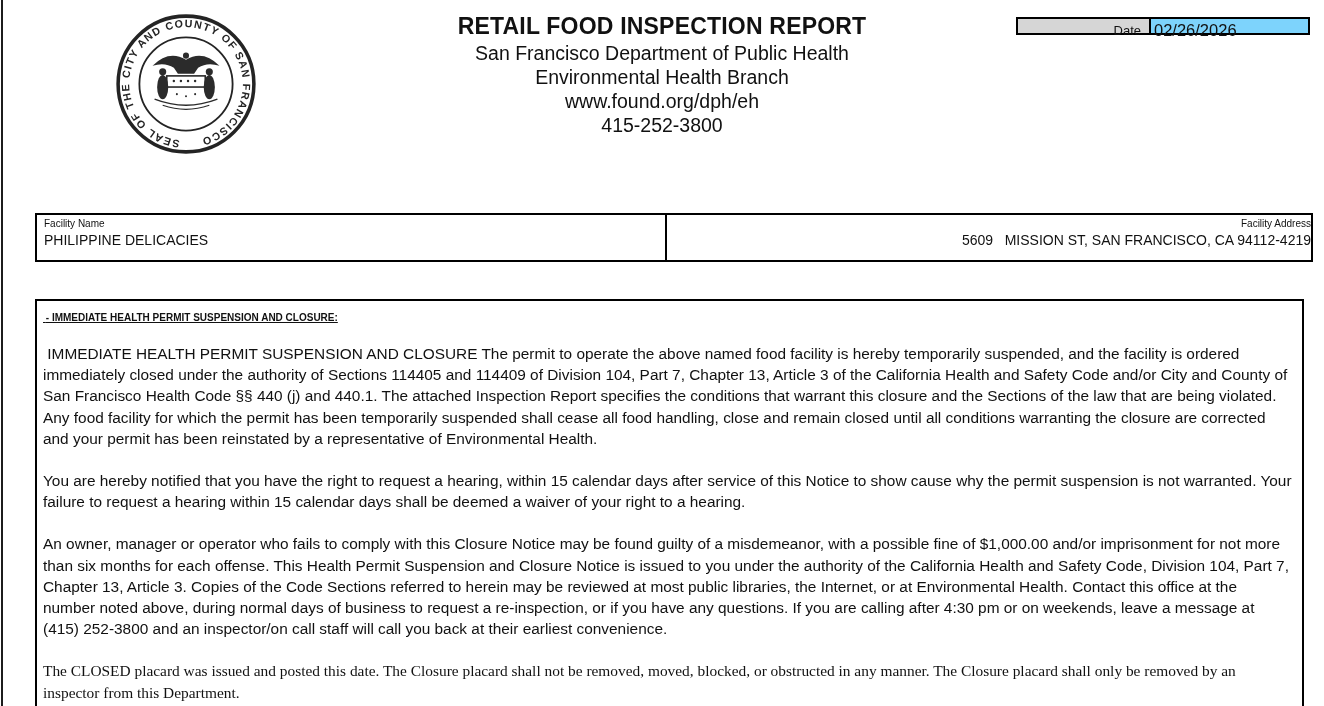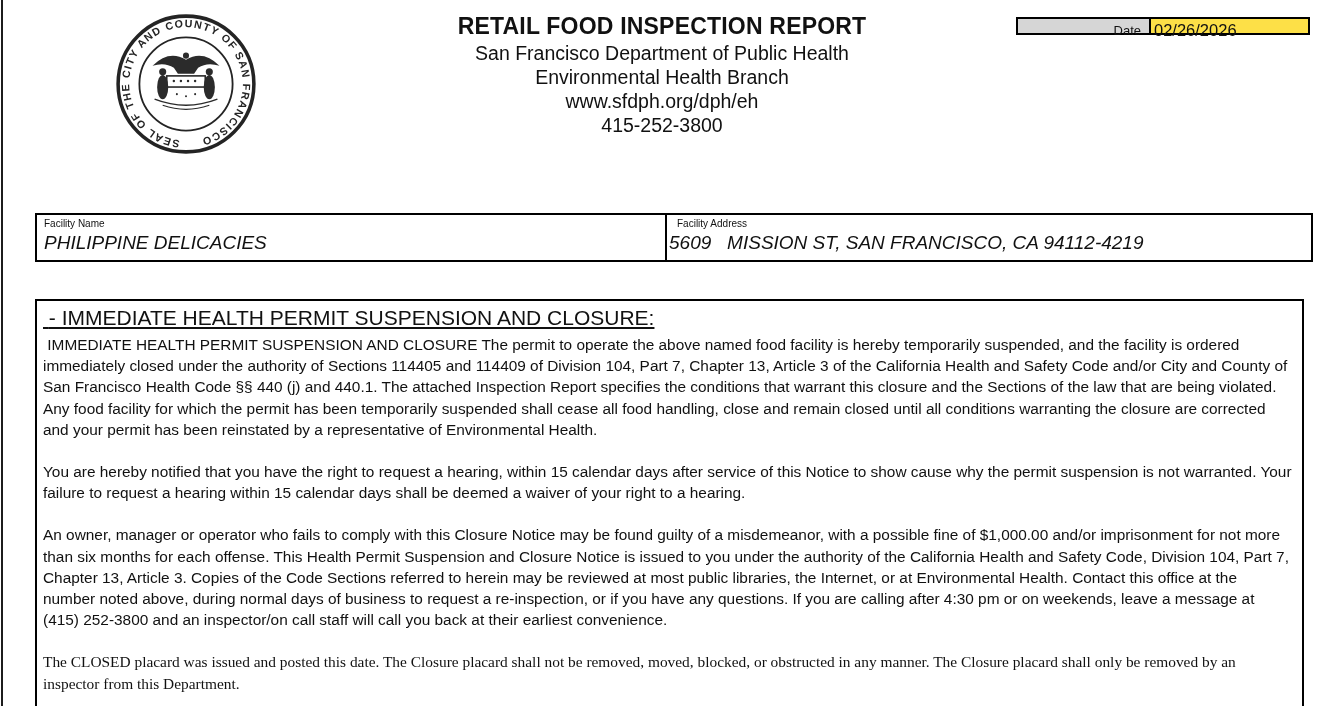--- a/index.html
+++ b/index.html
@@ -33,49 +33,49 @@
     position: absolute; top: 17px; left: 1016px;
     display: flex; border: 2px solid #000; height: 18px;
   }
   .date-label-cell {
     width: 133px; background: #d6d6d6;
     border-right: 2px solid #000;
     font-size: 13px; text-align: right;
     padding: 4px 8px 0 0;
   }
   .date-value-cell {
-    width: 157px; background: #fde047;
+    width: 157px; background: #7dd3fc;
     font-size: 16.5px; padding: 2px 4px 0 3px;
   }
   
   .facility-row {
     position: absolute; top: 213px; left: 35px;
     display: flex;
   }
   .facility-cell {
     border: 2px solid #000; height: 49px; background: #fff;
   }
   .facility-cell.name { width: 632px; }
-  .facility-cell.address { width: 648px; margin-left: -2px; }
+  .facility-cell.address { width: 648px; margin-left: -2px; text-align: right; }
   .facility-label { font-size: 10px; padding: 3px 0 0 7px; }
   .facility-cell.address .facility-label { padding-left: 10px; }
-  .facility-value { font-size: 19px; padding: 3px 0 0 7px; white-space: pre; font-style: italic; }
+  .facility-value { font-size: 14px; padding: 3px 0 0 7px; white-space: pre; }
   .facility-cell.address .facility-value { padding-left: 2px; }
   
   .notice-box {
     position: absolute; top: 299px; left: 35px;
     width: 1269px; height: 430px;
     border: 2px solid #000; background: #fff;
     padding: 6px 10px 0 6px;
   }
   .notice-heading {
-    font-size: 21px; font-weight: normal;
+    font-size: 10px; font-weight: bold;
     text-decoration: underline;
     white-space: pre-wrap;
-    margin: 0 0 6px 0;
+    margin: 0 0 15px 0;
     line-height: 21px;
   }
   .notice-par {
     font-size: 15.4px; line-height: 21.2px;
     margin: 0 0 21px 0;
     white-space: pre-wrap;
   }
   .notice-par.last { margin-bottom: 0; font-family: Liberation Serif, serif; }
   .observation-line {
     font-size: 15.4px; line-height: 21.2px; margin: 0;
@@ -122,21 +122,21 @@
       <circle cx="75" cy="87" r="1" fill="#2b2b2b"></circle>
       <circle cx="84" cy="85" r="1" fill="#2b2b2b"></circle>
     </g>
   </svg>
 </div>
 
 <div class="header-text">
   <div class="title-2">RETAIL FOOD INSPECTION REPORT</div>
   <div class="subtitle">San Francisco Department of Public Health</div>
   <div class="subtitle">Environmental Health Branch</div>
-  <div class="subtitle">www.sfdph.org/dph/eh</div>
+  <div class="subtitle">www.found.org/dph/eh</div>
   <div class="subtitle">415-252-3800</div>
 </div>
 
 <div class="date-table">
   <div class="date-label-cell">Date</div>
   <div class="date-value-cell">02/26/2026</div>
 </div>
 
 <div class="facility-row">
   <div class="facility-cell name">

